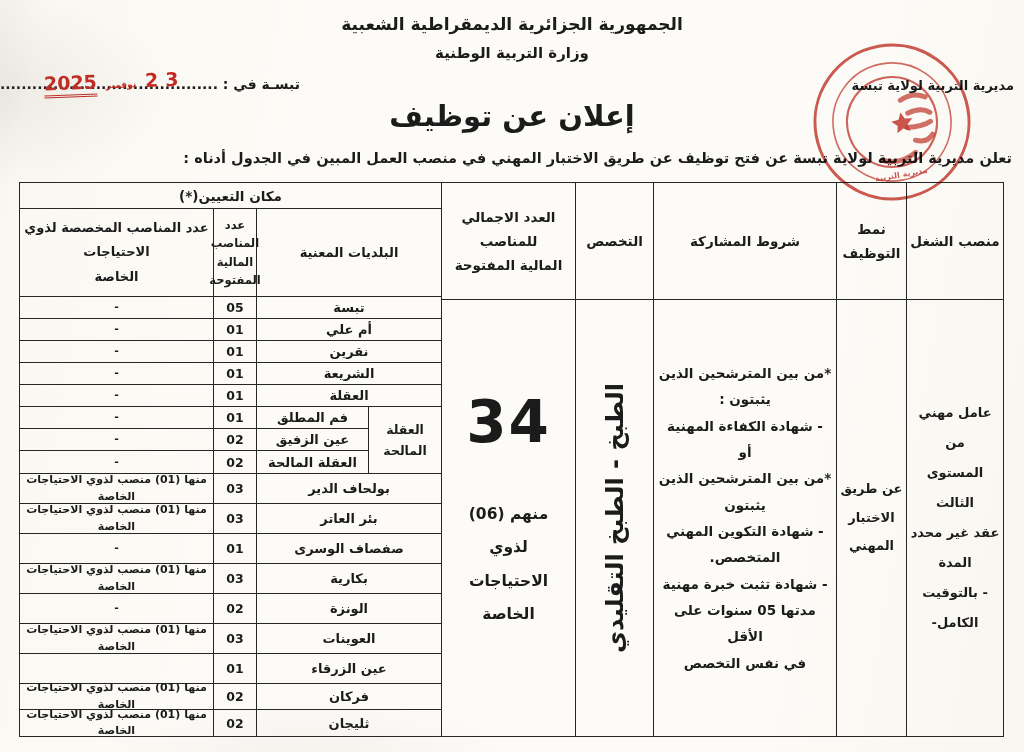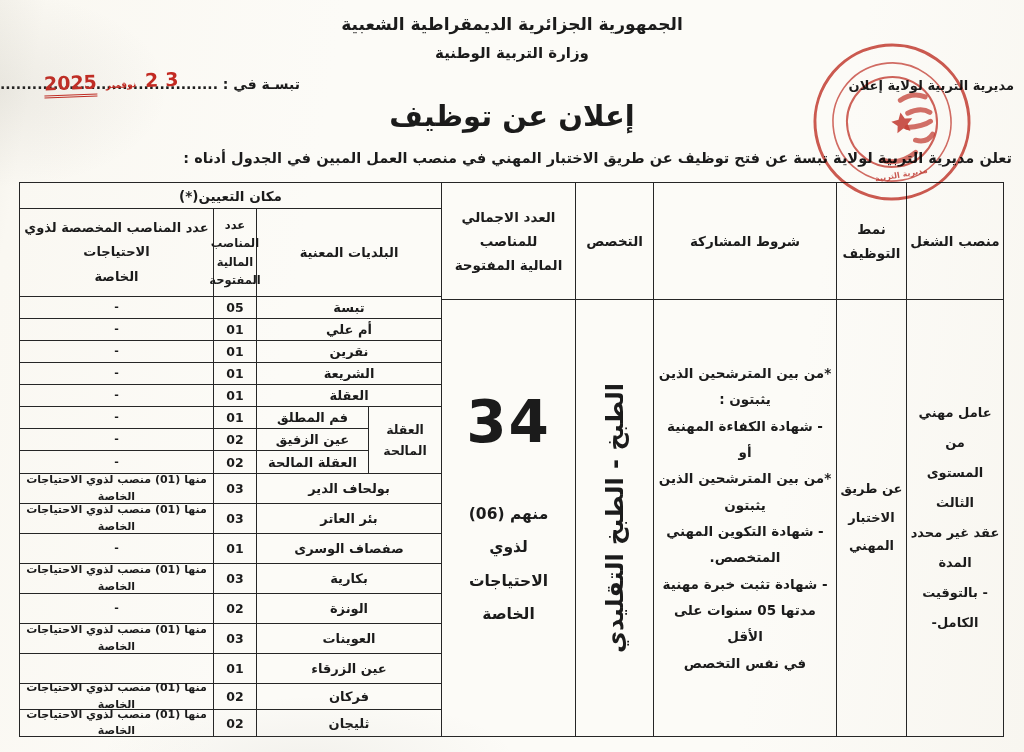--- a/index.html
+++ b/index.html
@@ -77,21 +77,21 @@
   <div class="date-block">
     <span>تبسـة في :</span>
     <span class="dotline">..........................................</span>
     <span class="stamp-date">
       <span class="year">2025</span>
       <span class="month">نوفمبر</span>
       <span class="day">23</span>
     </span>
   </div>
 
-  <div class="directorate">مديرية التربية لولاية إعلان</div>
+  <div class="directorate">مديرية التربية لولاية تبسة</div>
 
   <svg class="stamp-svg" width="172" height="172" viewBox="0 0 172 172">
     <defs>
         <path id="ringpath" d="M 86,23 a 63,63 0 1,1 -0.01,0 z"></path>
       </defs>
     <circle cx="86" cy="86" r="77" fill="none" stroke="#c43a30" stroke-width="3" opacity=".9"></circle>
     <circle cx="86" cy="86" r="59" fill="none" stroke="#c43a30" stroke-width="1.6" opacity=".8"></circle>
     <circle cx="86" cy="86" r="45" fill="none" stroke="#c43a30" stroke-width="2" opacity=".85"></circle>
     <text font-size="14.5" font-weight="bold" fill="#bf2f27" opacity=".92">
       <textPath href="#ringpath">الجمهورية الجزائرية الديمقراطية الشعبية ✶ مديرية التربية لولاية تبسة ✶</textPath>

